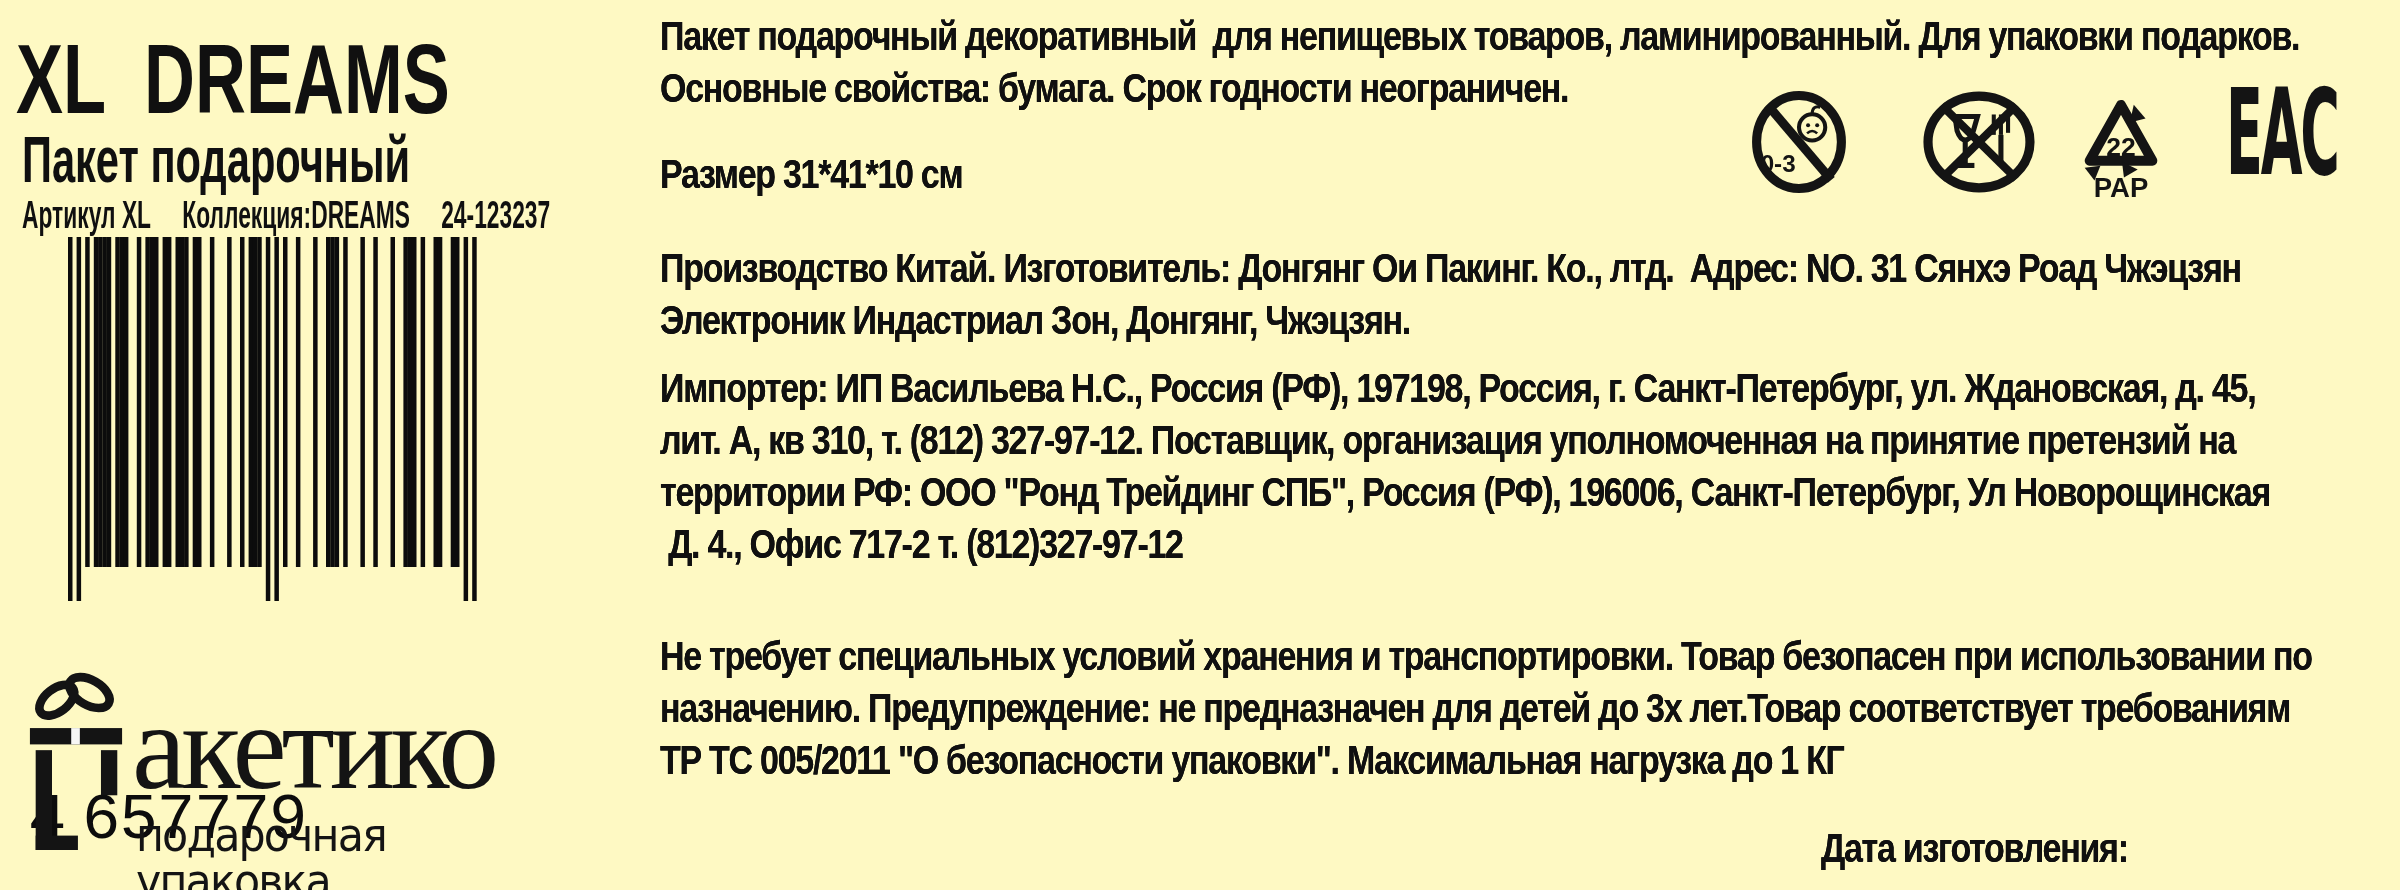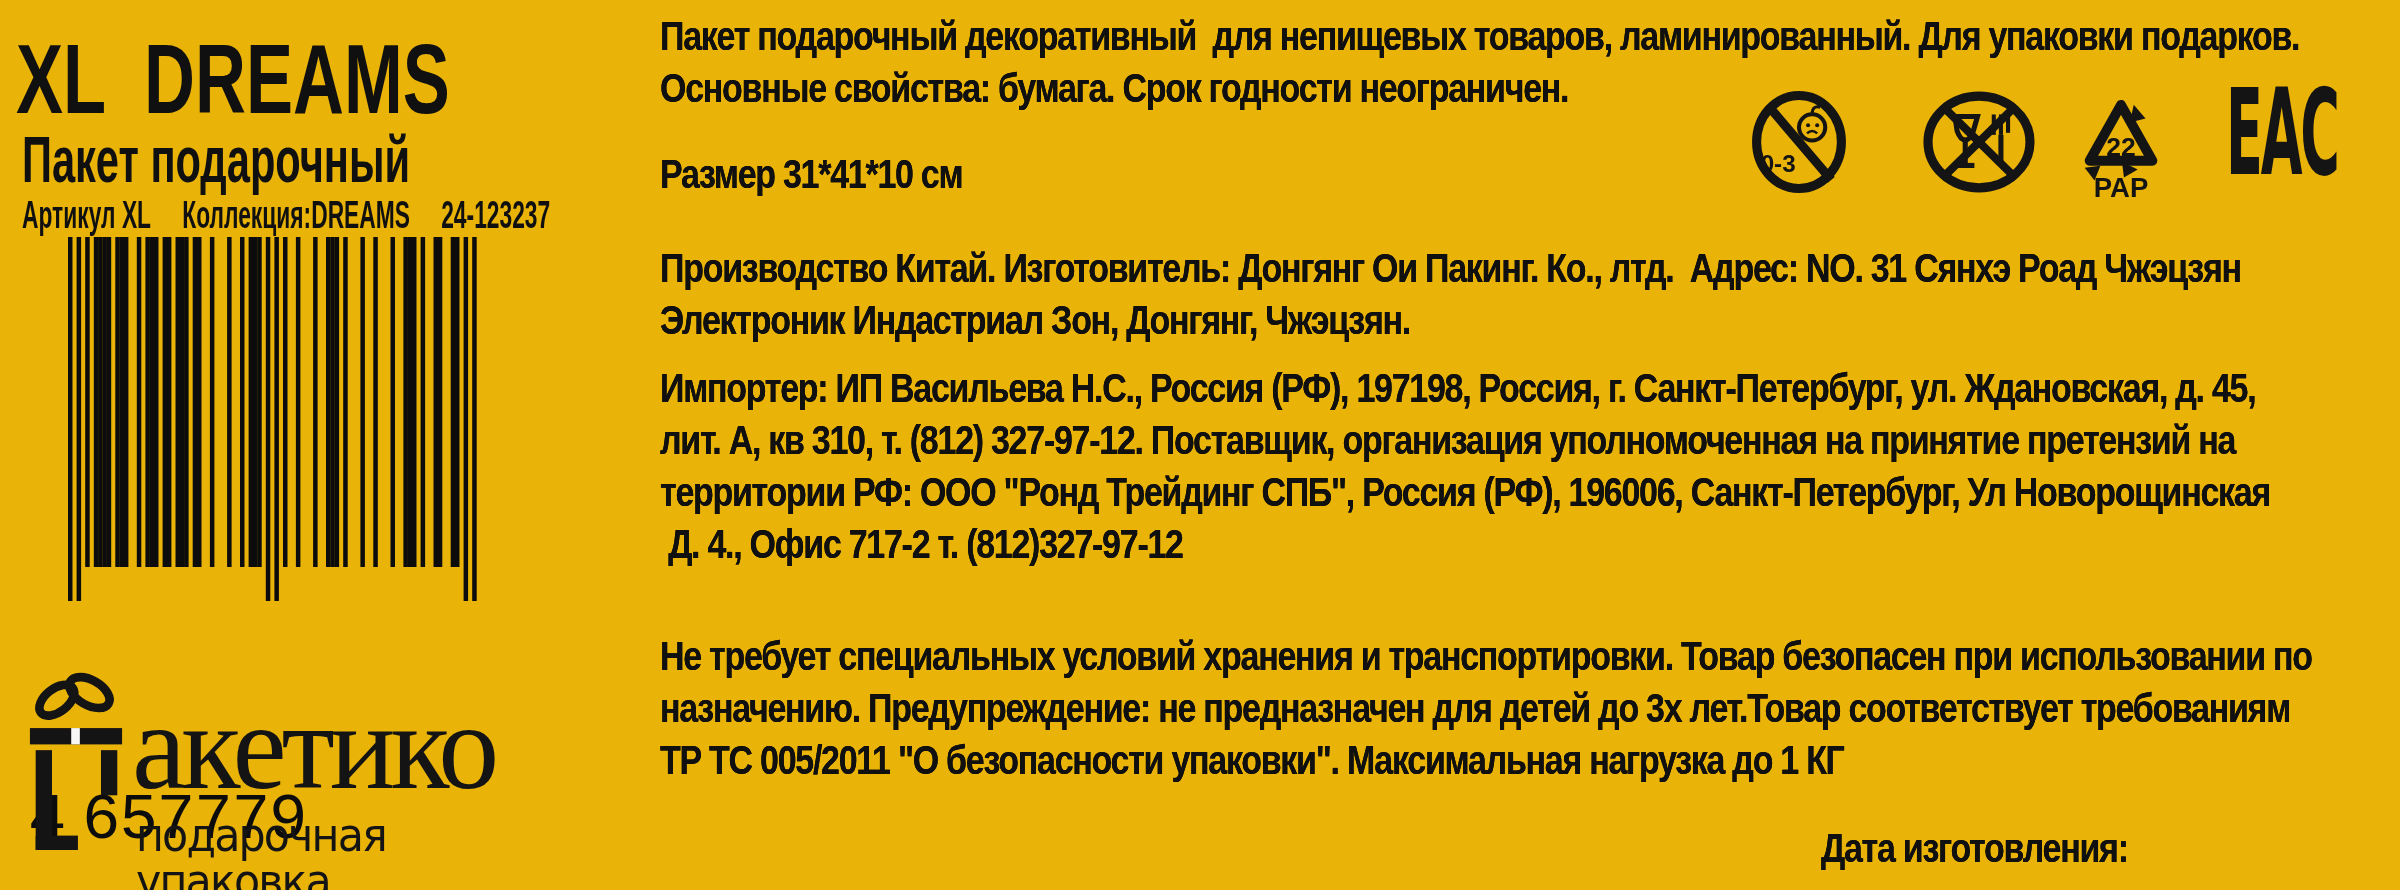--- a/index.html
+++ b/index.html
@@ -1,16 +1,16 @@
 <!DOCTYPE html>
 <html><head>
 <meta charset="utf-8">
 <style>
   html,body{margin:0;padding:0;background:#e9e9e7;}
-  #label{position:relative;width:2400px;height:890px;background:#eab308;overflow:hidden;
+  #label{position:relative;width:2400px;height:890px;background:#fef9c3;overflow:hidden;
          font-family:"Liberation Sans",sans-serif;color:#101010;}
   .abs{position:absolute;}
   .pre{white-space:pre;}
   
   .t-title{font-weight:700;font-size:98px;line-height:1;letter-spacing:0;
            transform:scaleX(.72);transform-origin:0 0;}
   .t-sub{font-weight:700;font-size:64px;line-height:1;
          transform:scaleX(.65);transform-origin:0 0;}
   .t-art{font-weight:700;font-size:38px;line-height:1;display:flex;
          transform:scaleX(.60);transform-origin:0 0;}

